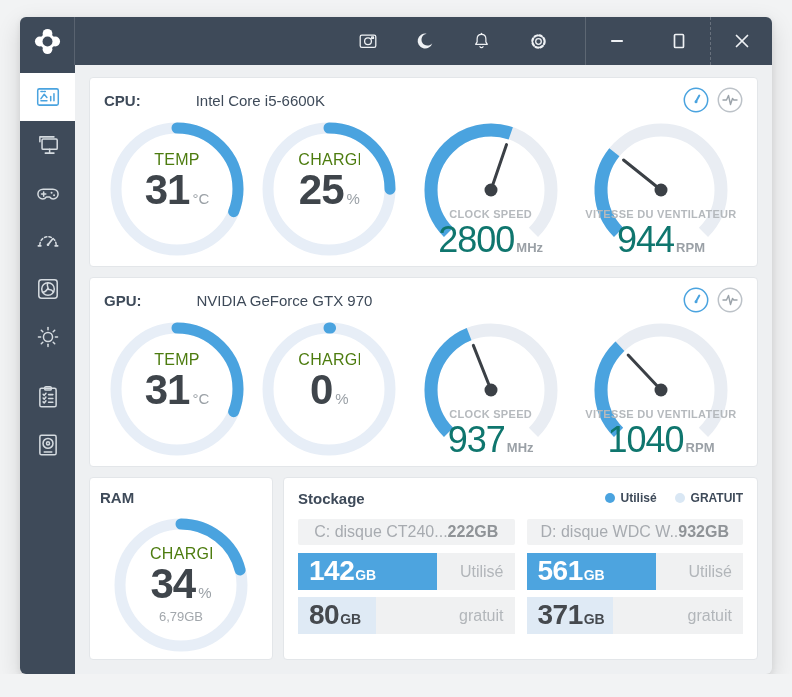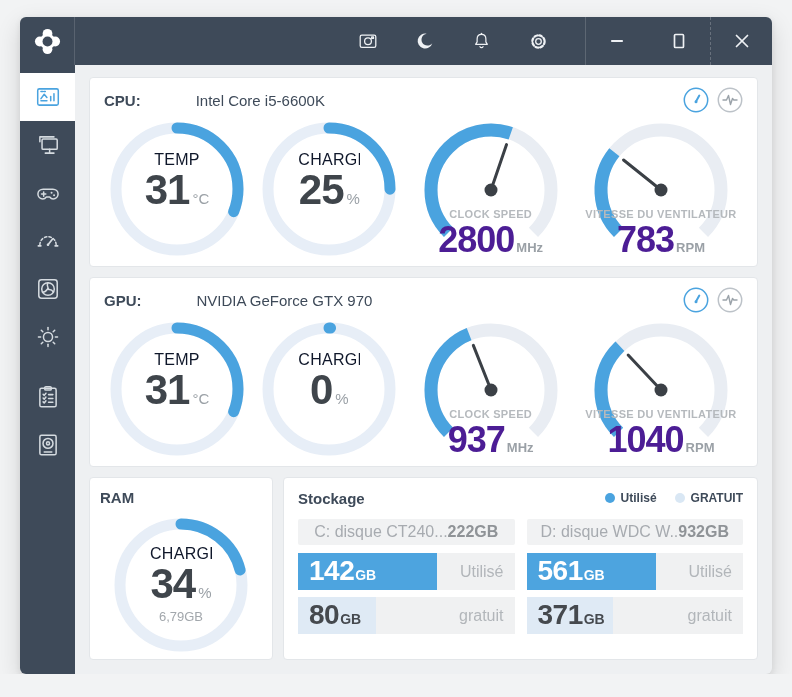--- a/index.html
+++ b/index.html
@@ -38,36 +38,36 @@
 
   .gauge-row { display:flex; justify-content:space-between; align-items:flex-start; margin-top:2px; }
 
   
   .ring-gauge { position:relative; width:146px; height:146px; }
   .ring-gauge.ring-lg { width:150px; height:150px; margin:2px auto 0 auto; }
   .ring-track { fill:none; stroke:#e7eef7; stroke-width:11; }
   .ring-arc { fill:none; stroke:#4aa3df; stroke-width:11; stroke-linecap:round; }
   .g-label { position:absolute; top:35px; left:0; width:100%; text-align:center; }
   .g-label span { display:inline-block; max-width:62px; height:19px; overflow:hidden; white-space:nowrap;
-                  font-size:16px; color:#0f172a; letter-spacing:.3px; }
+                  font-size:16px; color:#4d7c0f; letter-spacing:.3px; }
   .g-value { position:absolute; top:50px; left:0; width:100%; text-align:center; white-space:nowrap; }
   .g-num { font-size:42px; font-weight:bold; color:#3f454b; letter-spacing:-1px; }
   .g-unit { font-size:15px; color:#9aa0a6; margin-left:3px; }
   .g-sub { position:absolute; top:99px; left:0; width:100%; text-align:center; font-size:13px; color:#a2a7ac; }
 
   
   .dial-gauge { position:relative; width:164px; height:148px; }
   .dial-track { fill:none; stroke:#e9edf3; stroke-width:13; }
   .dial-arc { fill:none; stroke:#4aa3df; stroke-width:13; }
   .needle { stroke:#3b4046; stroke-width:3; stroke-linecap:round; }
   .hub { fill:#3b4046; }
   .dial-label { position:absolute; top:92px; left:0; width:100%; text-align:center; font-size:11px;
                 font-weight:bold; color:#b5b9bd; letter-spacing:.3px; white-space:nowrap; }
   .dial-value { position:absolute; top:103px; left:0; width:100%; text-align:center; white-space:nowrap; }
-  .d-num { font-size:36px; font-weight:bold; color:#4c1d95; letter-spacing:-1px; }
+  .d-num { font-size:36px; font-weight:normal; color:#0f766e; letter-spacing:-1px; }
   .d-unit { font-size:13px; font-weight:bold; color:#9aa0a6; margin-left:2px; }
 
   
   .bottom-row { display:flex; gap:10px; height:183px; }
   .ram-panel { width:184px; padding:8px 10px; }
   .storage-panel { flex:1; }
   .storage-header { display:flex; align-items:center; height:24px; }
   .legend { margin-left:auto; display:flex; gap:18px; align-items:center; }
   .legend-item { display:flex; align-items:center; gap:6px; font-size:12px; font-weight:bold; color:#3e4a59; }
   .dot { width:10px; height:10px; border-radius:50%; display:inline-block; }
@@ -287,21 +287,21 @@
     </svg>
     <div class="dial-label">CLOCK SPEED</div>
     <div class="dial-value"><span class="d-num">2800</span><span class="d-unit">MHz</span></div></div>
             <div class="dial-gauge"><svg width="164" height="130" viewBox="0 0 164 130">
       <path class="dial-track" d="M 39.57 116.43 A 60 60 0 1 1 124.43 116.43"></path>
       <path class="dial-arc" d="M 39.57 116.43 A 60 60 0 1 1 124.43 116.43" stroke-dasharray="87.7 282.7"></path>
       <line class="needle" x1="82" y1="74" x2="82" y2="26" transform="rotate(-51.3 82 74)"></line>
       <circle class="hub" cx="82" cy="74" r="6.5"></circle>
     </svg>
     <div class="dial-label">VITESSE DU VENTILATEUR</div>
-    <div class="dial-value"><span class="d-num">783</span><span class="d-unit">RPM</span></div></div>
+    <div class="dial-value"><span class="d-num">944</span><span class="d-unit">RPM</span></div></div>
           </div>
       </section>
 
       <section class="panel panel-hw">
         <div class="panel-header">
           <span class="panel-title">GPU:</span>
           <span class="panel-device">NVIDIA GeForce GTX 970</span>
           <span class="panel-actions">
             <button class="view-btn">
               <svg width="26" height="26" viewBox="0 0 26 26">

